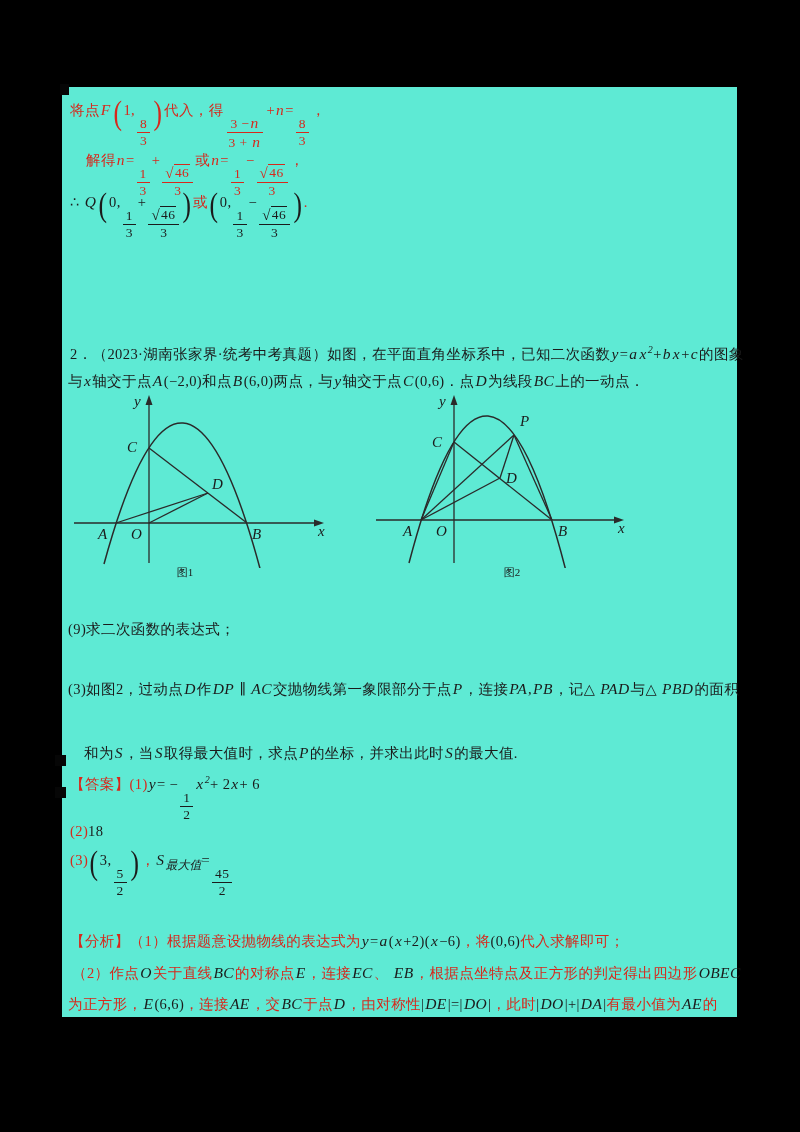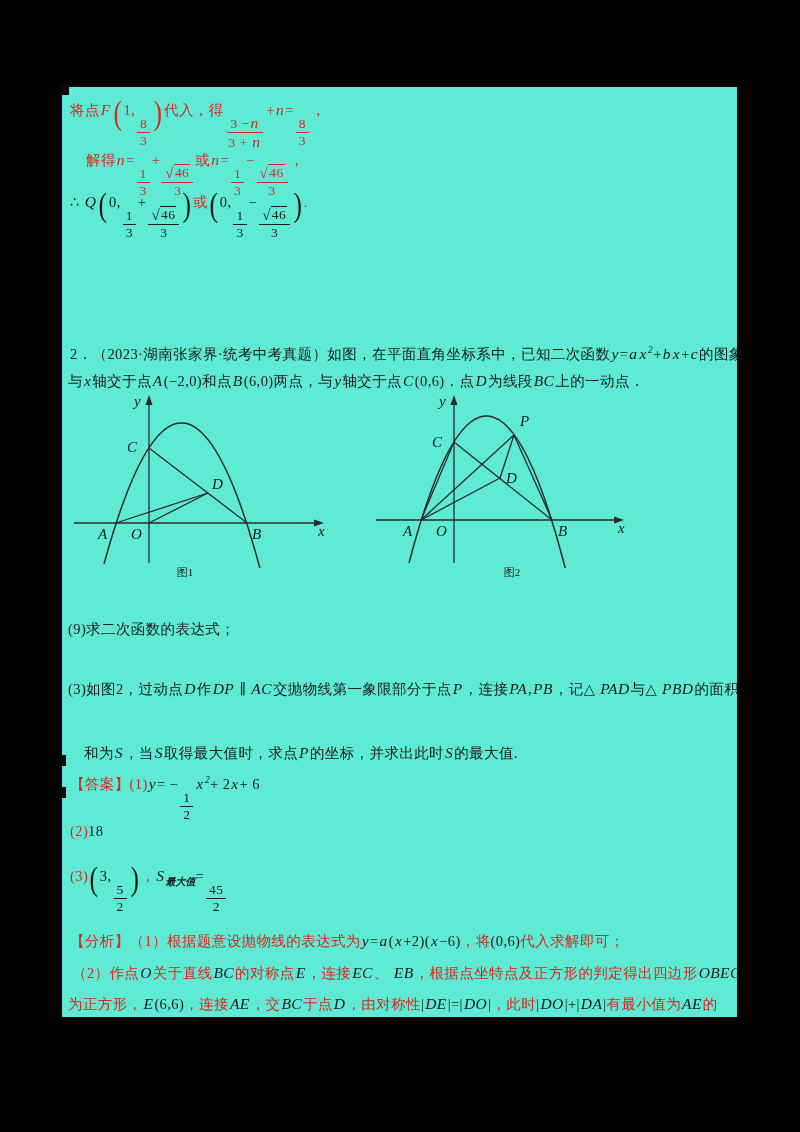--- a/index.html
+++ b/index.html
@@ -7,21 +7,21 @@
        font-family:"Liberation Serif","DejaVu Serif",serif;}
   .page{position:absolute;left:62px;top:87px;width:675px;height:930px;background:#5eead4;}
   .artifact{position:absolute;background:#060606;}
   .line{position:absolute;white-space:nowrap;font-size:14.5px;color:#1b1b1b;letter-spacing:0.4px;line-height:22px;}
   .red{color:#d7281c;}
   .r{color:#d7281c !important;}
   .k{color:#1b1b1b !important;}
   .t-s{font-family:"Liberation Serif","DejaVu Serif",serif;}
   .t-i{font-style:italic;font-size:15.5px;padding:0 1px;font-family:"Liberation Serif","DejaVu Serif",serif;}
   .t-u{font-size:10px;vertical-align:6px;font-style:italic;}
-  .t-b{font-size:10px;vertical-align:-4px;font-weight:bold;font-style:italic;letter-spacing:0;}
+  .t-b{font-size:12px;vertical-align:-4px;font-weight:normal;font-style:italic;letter-spacing:0;}
   .t-p{font-size:34px;font-weight:300;line-height:0;vertical-align:-9px;display:inline-block;
        transform:scaleX(.75);margin:0 0px;}
   .t-f{display:inline-flex;flex-direction:column;align-items:center;vertical-align:-13px;
        margin:0 2px;line-height:1.15;font-size:13.5px;text-align:center;}
   .t-f .fn{border-bottom:1px solid currentColor;padding:0 3px;display:inline-flex;align-items:flex-end;justify-content:center;}
   .t-f .fd{padding:0 3px;}
   .t-q{display:inline-flex;align-items:flex-start;}
   .t-q .rq{font-size:15px;line-height:1.2;}
   .t-q .rv{border-top:1px solid currentColor;line-height:1.25;padding:0 1px;}
   .fig{position:absolute;width:280px;height:200px;}
@@ -165,21 +165,21 @@
   <div class="line" style="left:6px;top:591px;"><span class="t-s">(3)如图2，过动点</span><span class="t-i">D</span><span class="t-s">作</span><span class="t-i">DP</span><span class="t-s"> ∥ </span><span class="t-i">AC</span><span class="t-s">交抛物线第一象限部分于点</span><span class="t-i">P</span><span class="t-s">，连接</span><span class="t-i">PA</span><span class="t-s">,</span><span class="t-i">PB</span><span class="t-s">，记</span><span class="t-s">△ </span><span class="t-i">PAD</span><span class="t-s">与</span><span class="t-s">△ </span><span class="t-i">PBD</span><span class="t-s">的面积</span></div>
   <div class="line" style="left:22px;top:622px;margin-top:33px;"><span class="t-s">和为</span><span class="t-i">S</span><span class="t-s">，当</span><span class="t-i">S</span><span class="t-s">取得最大值时，求点</span><span class="t-i">P</span><span class="t-s">的坐标，并求出此时</span><span class="t-i">S</span><span class="t-s">的最大值.</span></div>
 
   <div class="line" style="left:8px;top:682px;"><span class="t-s r">【答案】</span><span class="t-s r">(1)</span><span class="t-i">y</span><span class="t-s">= −</span><span class="t-f">
         <span class="fn">
           <span class="t-s">1</span>
         </span>
         <span class="fd"><span class="t-s">2</span></span>
       </span><span class="t-i">x</span><span class="t-u">2</span><span class="t-s">+ 2</span><span class="t-i">x</span><span class="t-s">+ 6</span></div>
   <div class="line" style="left:8px;top:733px;"><span class="t-s r">(2)</span><span class="t-s">18</span></div>
-  <div class="line" style="left:8px;top:762px;margin-top:16px;"><span class="t-s r">(3)</span><span class="t-p">(</span><span class="t-s">3,</span><span class="t-f">
+  <div class="line" style="left:8px;top:762px;"><span class="t-s r">(3)</span><span class="t-p">(</span><span class="t-s">3,</span><span class="t-f">
         <span class="fn">
           <span class="t-s">5</span>
         </span>
         <span class="fd"><span class="t-s">2</span></span>
       </span><span class="t-p">)</span><span class="t-s r">，</span><span class="t-i">S</span><span class="t-b">最大值</span><span class="t-s">=</span><span class="t-f">
         <span class="fn">
           <span class="t-s">45</span>
         </span>
         <span class="fd"><span class="t-s">2</span></span>
       </span></div>

